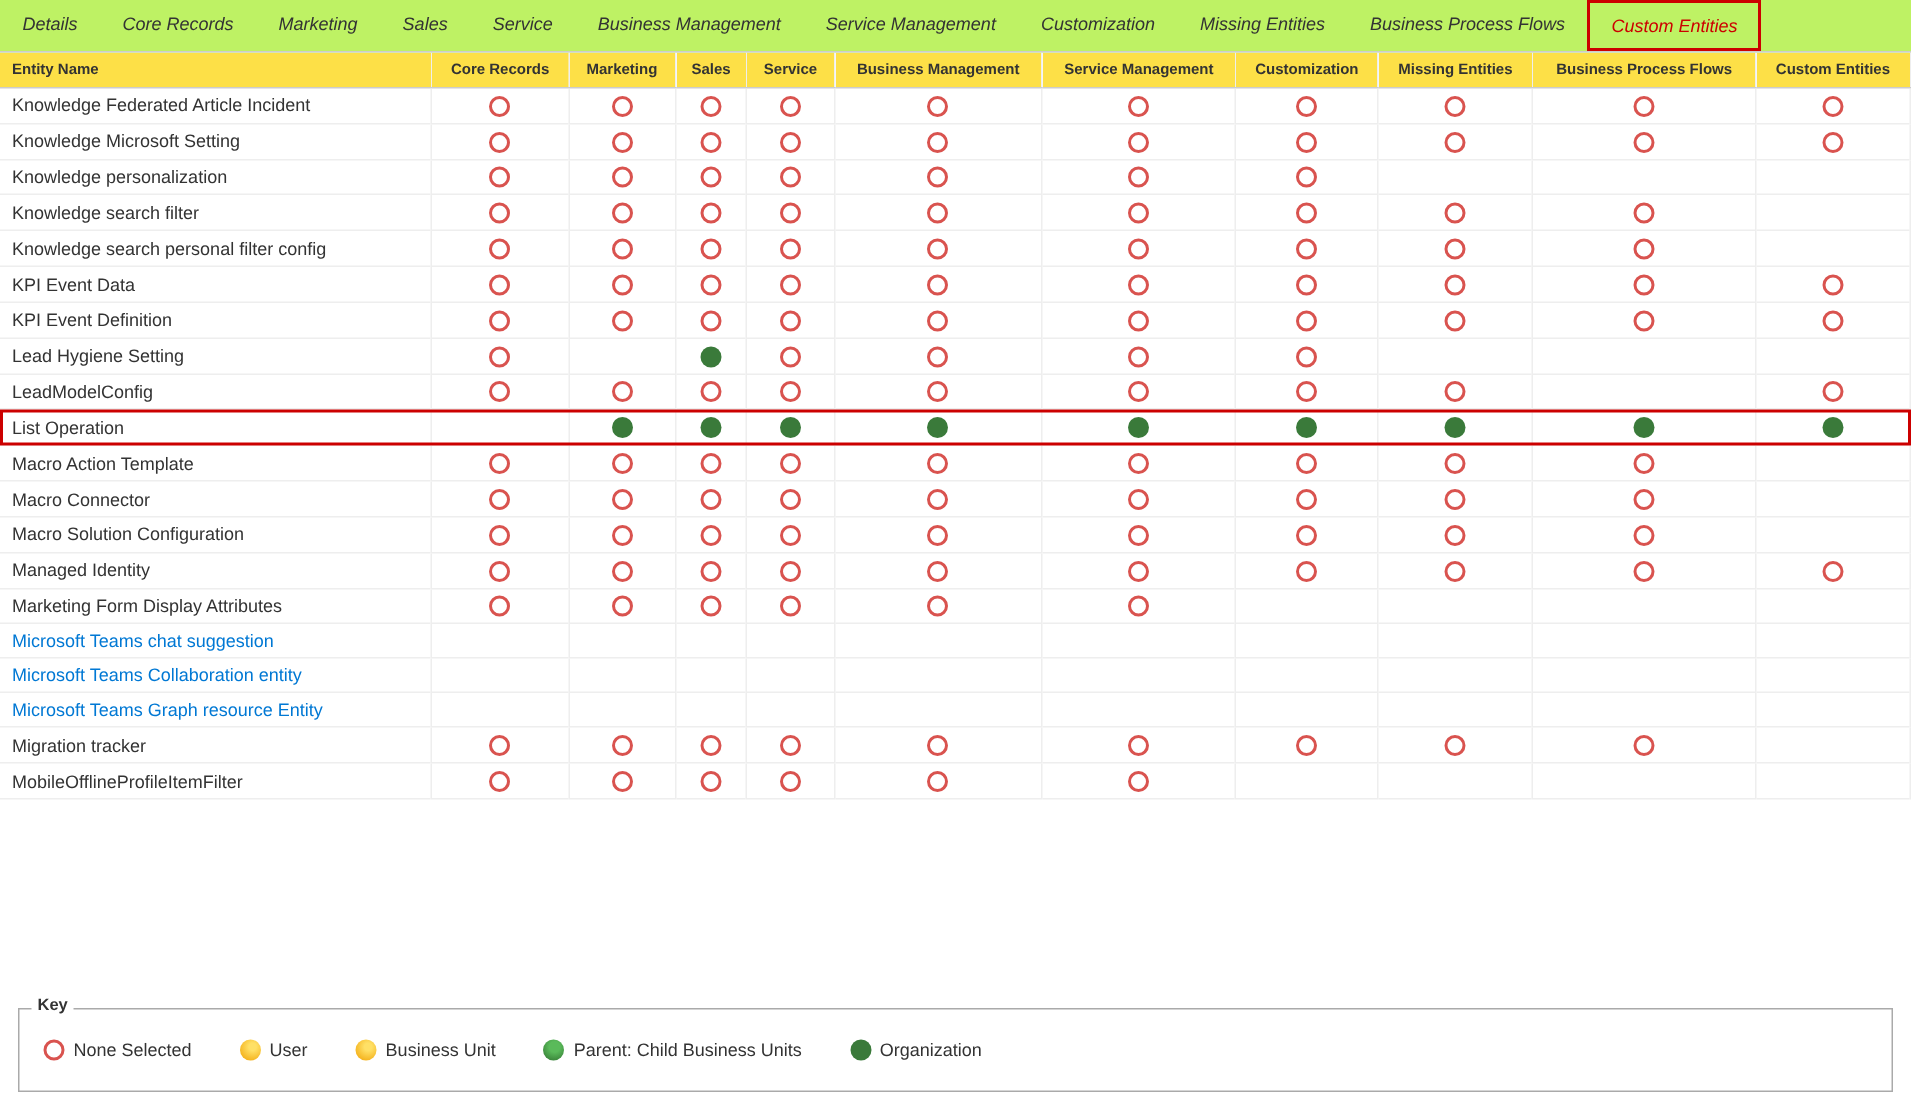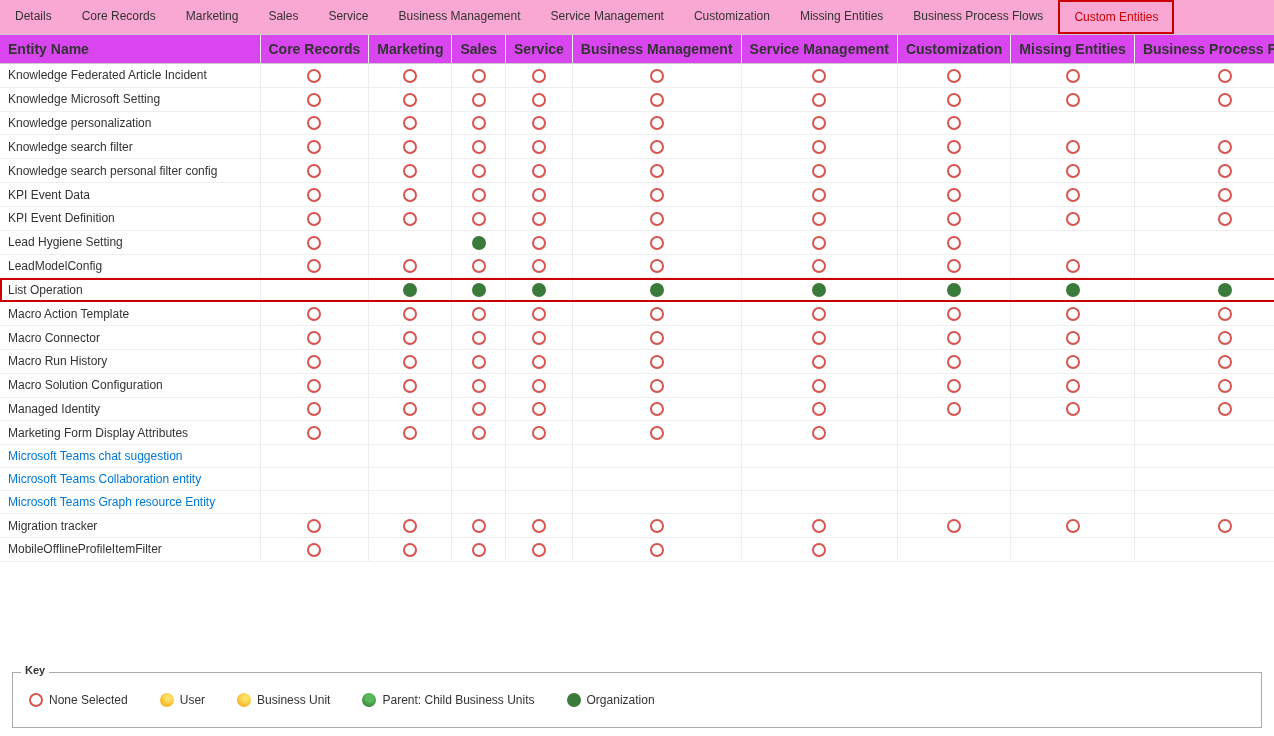--- a/index.html
+++ b/index.html
@@ -1,21 +1,21 @@
 <!DOCTYPE html>
 <html><head>
   <meta charset="utf-8">
   <style>
     * { box-sizing: border-box; margin: 0; padding: 0; }
     body { font-family: 'Segoe UI', Arial, sans-serif; font-size: 12px; background: #fff; color: #333; }
 
     .container { width: 1274px; height: 736px; display: flex; flex-direction: column; overflow: hidden; }
 
     
-    .tabs { display: flex; border-bottom: 1px solid #ccc; background: #f9a8d4; flex-shrink: 0; }
+    .tabs { display: flex; border-bottom: 1px solid #ccc; background: #bef264; flex-shrink: 0; font-style: italic; }
     .tab {
       padding: 8px 14px;
       cursor: pointer;
       white-space: nowrap;
       border: 1px solid transparent;
       border-bottom: none;
       font-size: 12px;
       color: #333;
       user-select: none;
     }
@@ -23,25 +23,25 @@
 
     
     .main { display: flex; flex: 1; overflow: hidden; flex-direction: column; }
 
     
     .table-wrapper { flex: 1; overflow: auto; position: relative; }
 
     table { border-collapse: collapse; width: 100%; min-width: 1200px; }
     thead tr { background: #fff; }
     thead th {
-      position: sticky; top: 0; background: #d946ef;
+      position: sticky; top: 0; background: #fde047;
       border-bottom: 1px solid #ccc;
       border-right: 1px solid #eee;
       padding: 6px 8px;
-      font-size: 14px;
+      font-size: 10px;
       font-weight: 600;
       color: #333;
       text-align: center;
       white-space: nowrap;
       z-index: 10;
     }
     thead th:first-child { text-align: left; min-width: 260px; }
 
     tbody tr { border-bottom: 1px solid #eee; }
     tbody tr.highlighted {
@@ -276,33 +276,20 @@
               <td><span class="circle circle-empty"></span></td>
               <td><span class="circle circle-empty"></span></td>
               <td><span class="circle circle-empty"></span></td>
               <td><span class="circle circle-empty"></span></td>
               <td><span class="circle circle-empty"></span></td>
               <td><span class="circle circle-empty"></span></td>
               <td></td>
             </tr>
             <tr>
               <td>Macro Connector</td>
-              <td><span class="circle circle-empty"></span></td>
-              <td><span class="circle circle-empty"></span></td>
-              <td><span class="circle circle-empty"></span></td>
-              <td><span class="circle circle-empty"></span></td>
-              <td><span class="circle circle-empty"></span></td>
-              <td><span class="circle circle-empty"></span></td>
-              <td><span class="circle circle-empty"></span></td>
-              <td><span class="circle circle-empty"></span></td>
-              <td><span class="circle circle-empty"></span></td>
-              <td></td>
-            </tr>
-            <tr>
-              <td>Macro Run History</td>
               <td><span class="circle circle-empty"></span></td>
               <td><span class="circle circle-empty"></span></td>
               <td><span class="circle circle-empty"></span></td>
               <td><span class="circle circle-empty"></span></td>
               <td><span class="circle circle-empty"></span></td>
               <td><span class="circle circle-empty"></span></td>
               <td><span class="circle circle-empty"></span></td>
               <td><span class="circle circle-empty"></span></td>
               <td><span class="circle circle-empty"></span></td>
               <td></td>

